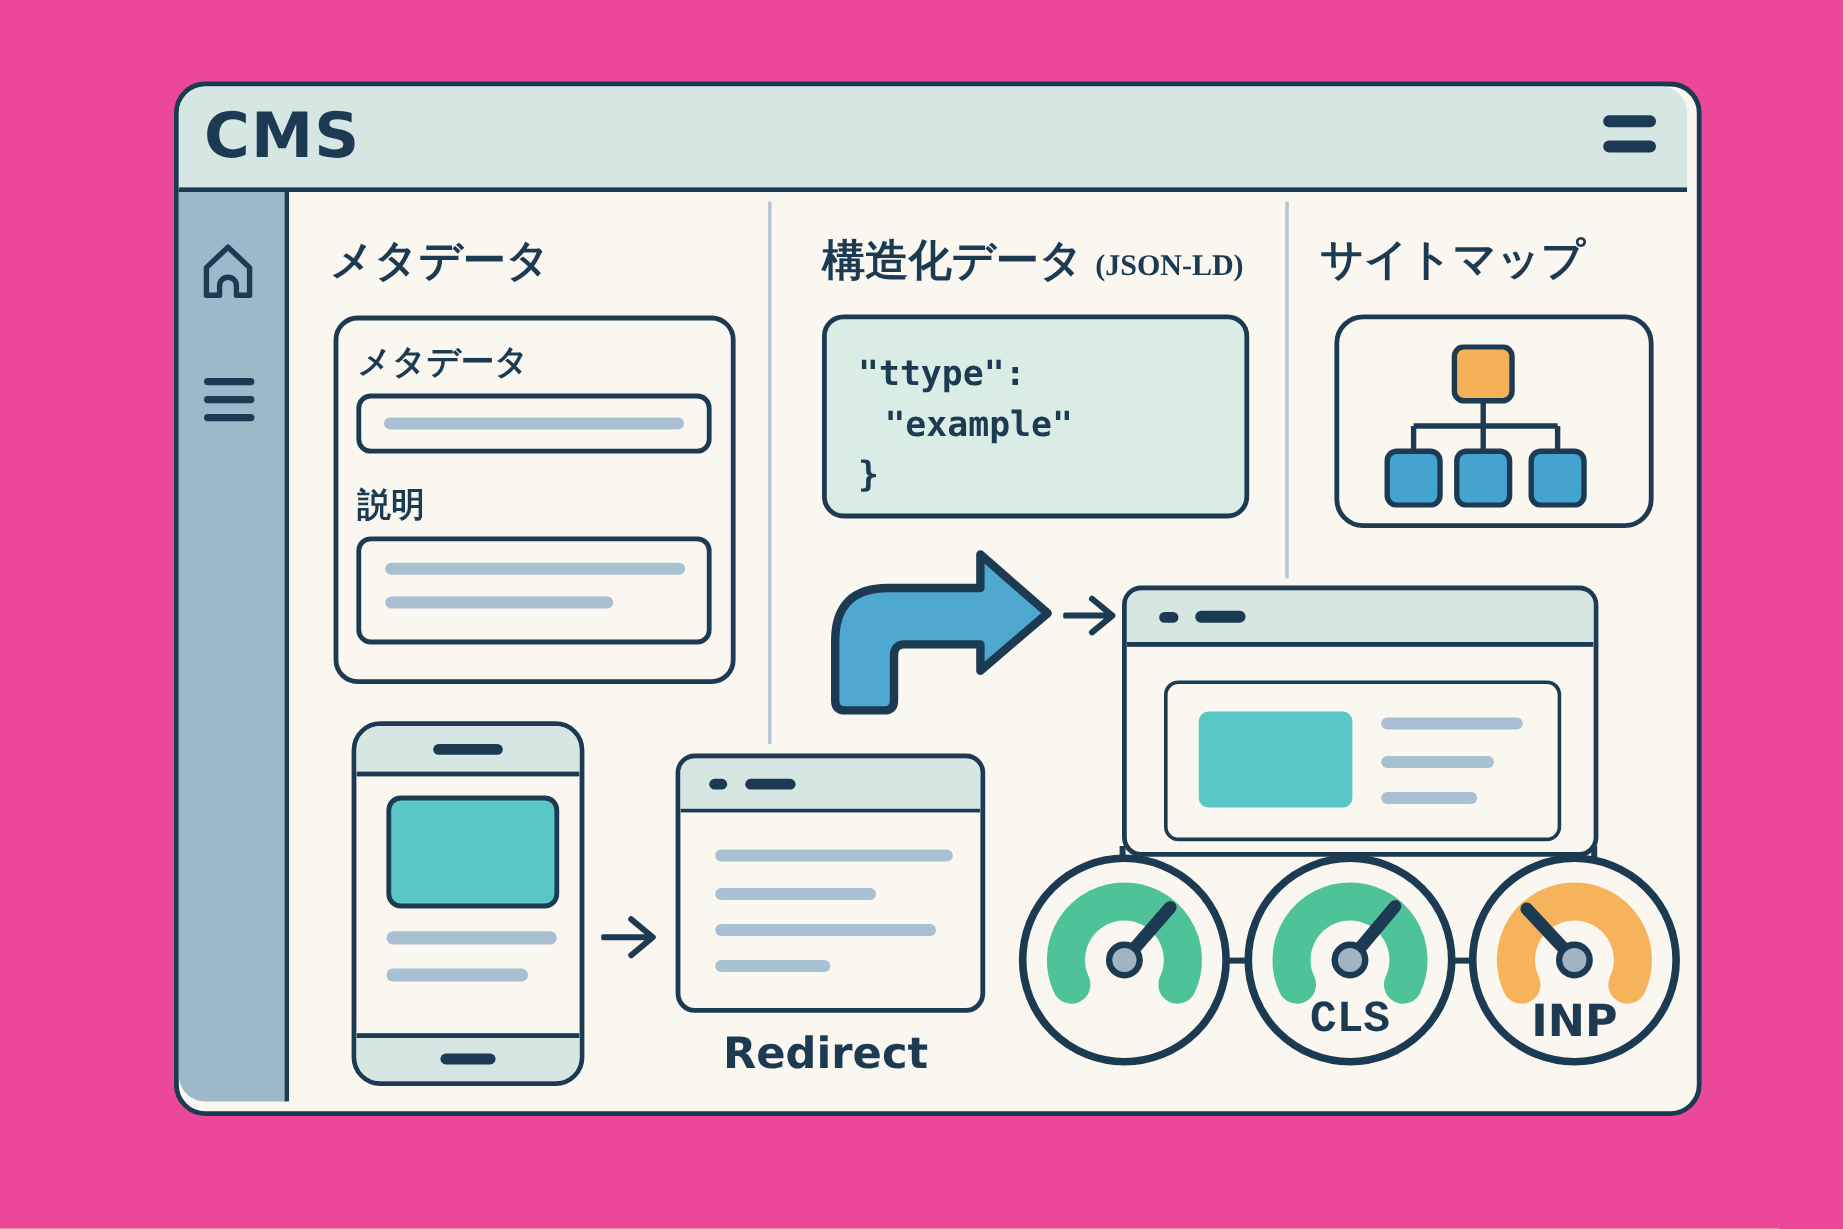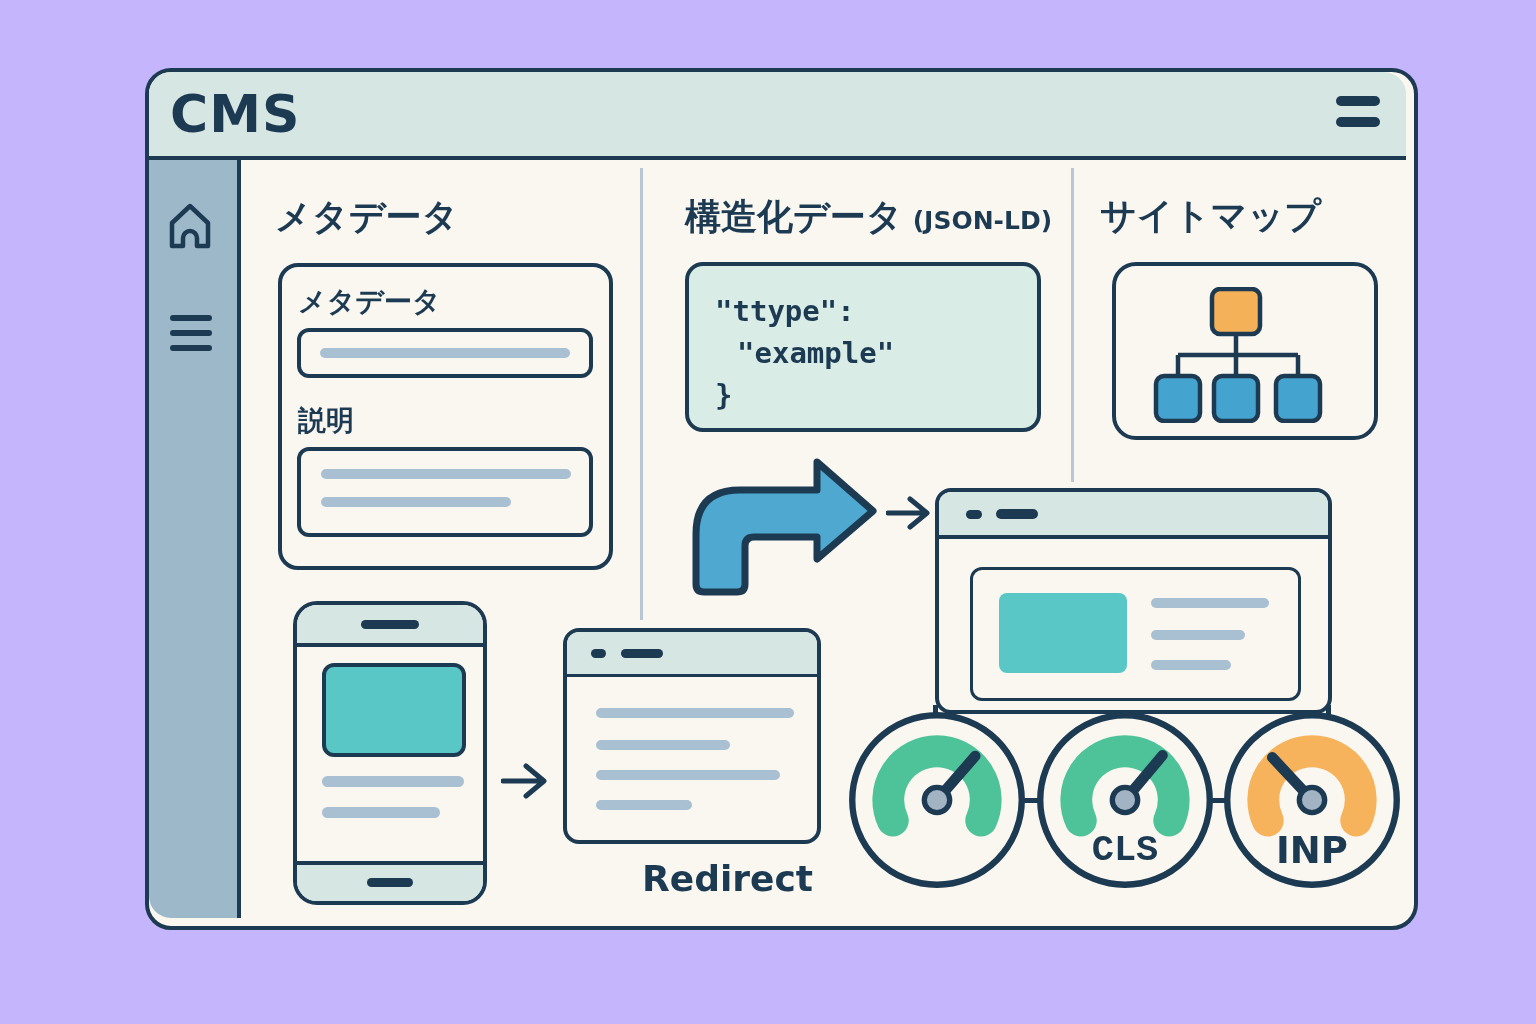--- a/index.html
+++ b/index.html
@@ -1,16 +1,16 @@
 <!DOCTYPE html>
 <html><head>
 <meta charset="utf-8">
 <style>
   html,body{margin:0;padding:0;background:#f7f3ea;font-family:"DejaVu Sans","Liberation Sans",sans-serif;}
-  .canvas{position:relative;width:1536px;height:1024px;background:#c4b5fd;overflow:hidden;color:#1d3a53;}
+  .canvas{position:relative;width:1536px;height:1024px;background:#ec4899;overflow:hidden;color:#1d3a53;}
   .abs{position:absolute;}
   
   .frame{left:145px;top:68px;width:1265px;height:854px;border:4px solid #1d3a53;border-radius:26px;background:#faf7f0;}
   .topbar{left:149px;top:72px;width:1257px;height:84px;background:#d6e6e3;border-bottom:4px solid #1d3a53;border-radius:22px 22px 0 0;}
   .apptitle{left:170px;top:84px;font-size:52px;font-weight:800;letter-spacing:1px;}
   .winmenu-bar{width:44px;height:10px;border-radius:5px;background:#1d3a53;}
   .sidebar{left:149px;top:160px;width:88px;height:758px;background:#9db8c8;border-right:4px solid #1d3a53;border-radius:0 0 0 22px;}
   .sb-ham .l{width:42px;height:6px;border-radius:3px;background:#1d3a53;margin-bottom:9px;}
   .divider{width:3px;background:#b8c7d3;}
   
@@ -68,21 +68,21 @@
   <div class="abs fldlabel" style="left:298px;top:283px;">メタデータ</div>
   <div class="abs inputbox" style="left:297px;top:328px;width:288px;height:42px;">
     <div class="gbar" style="margin:16px auto 0;width:250px;"></div>
   </div>
   <div class="abs fldlabel" style="left:298px;top:402px;">説明</div>
   <div class="abs inputbox" style="left:297px;top:447px;width:288px;height:82px;">
     <div class="gbar" style="margin:18px 0 0 20px;width:250px;"></div>
     <div class="gbar" style="margin:18px 0 0 20px;width:190px;"></div>
   </div>
 
-  <div class="abs" style="left:685px;top:193px;white-space:nowrap;">
+  <div class="abs" style="left:685px;top:193px;white-space:nowrap;font-family:Liberation Serif, serif;">
     <span class="h1">構造化データ</span><span class="suffix">(JSON-LD)</span>
   </div>
   <div class="abs code" style="left:685px;top:262px;width:356px;height:170px;">
     <div class="ln1">"ttype":</div>
     <div class="ln2">"example"</div>
     <div class="ln3">}</div>
   </div>
 
   <div class="abs h1" style="left:1100px;top:192px;">サイトマップ</div>
   <div class="abs card" style="left:1112px;top:262px;width:258px;height:170px;border-radius:24px;"></div>
@@ -117,21 +117,21 @@
   <div class="abs card" style="left:563px;top:628px;width:250px;height:208px;border-radius:16px;overflow:hidden;">
     <div class="band" style="height:42px;border-bottom:3px solid #1d3a53;position:relative;">
       <div class="navybar" style="width:15px;height:9px;position:absolute;left:24px;top:17px;"></div>
       <div class="navybar" style="width:42px;height:9px;position:absolute;left:54px;top:17px;"></div>
     </div>
     <div class="gbar" style="position:absolute;left:29px;top:76px;width:198px;"></div>
     <div class="gbar" style="position:absolute;left:29px;top:108px;width:134px;"></div>
     <div class="gbar" style="position:absolute;left:29px;top:138px;width:184px;"></div>
     <div class="gbar" style="position:absolute;left:29px;top:168px;width:96px;"></div>
   </div>
-  <div class="abs redirect-label" style="left:563px;top:858px;width:250px;text-align:right;">Redirect</div>
+  <div class="abs redirect-label" style="left:563px;top:858px;width:250px;text-align:center;">Redirect</div>
 
   <div class="abs" style="left:688px;top:452px;">
     <svg width="195" height="148" viewBox="0 0 195 148">
       <path d="M8,132 L8,82 Q8,38 52,38 L129,38 L129,10 L185,59 L129,107 L129,85 L66,85 Q57,85 57,94 L57,132 Q57,140 49,140 L16,140 Q8,140 8,132 Z" fill="#4fa8d0" stroke="#1d3a53" stroke-width="7" stroke-linejoin="round"></path>
     </svg>
   </div>
 
   <div class="abs" style="left:886px;top:495px;">
     <svg width="44" height="36" viewBox="0 0 44 36">
       <path d="M2,18 L38,18 M24,4 L41,18 L24,32" fill="none" stroke="#1d3a53" stroke-width="5" stroke-linecap="round" stroke-linejoin="round"></path>

